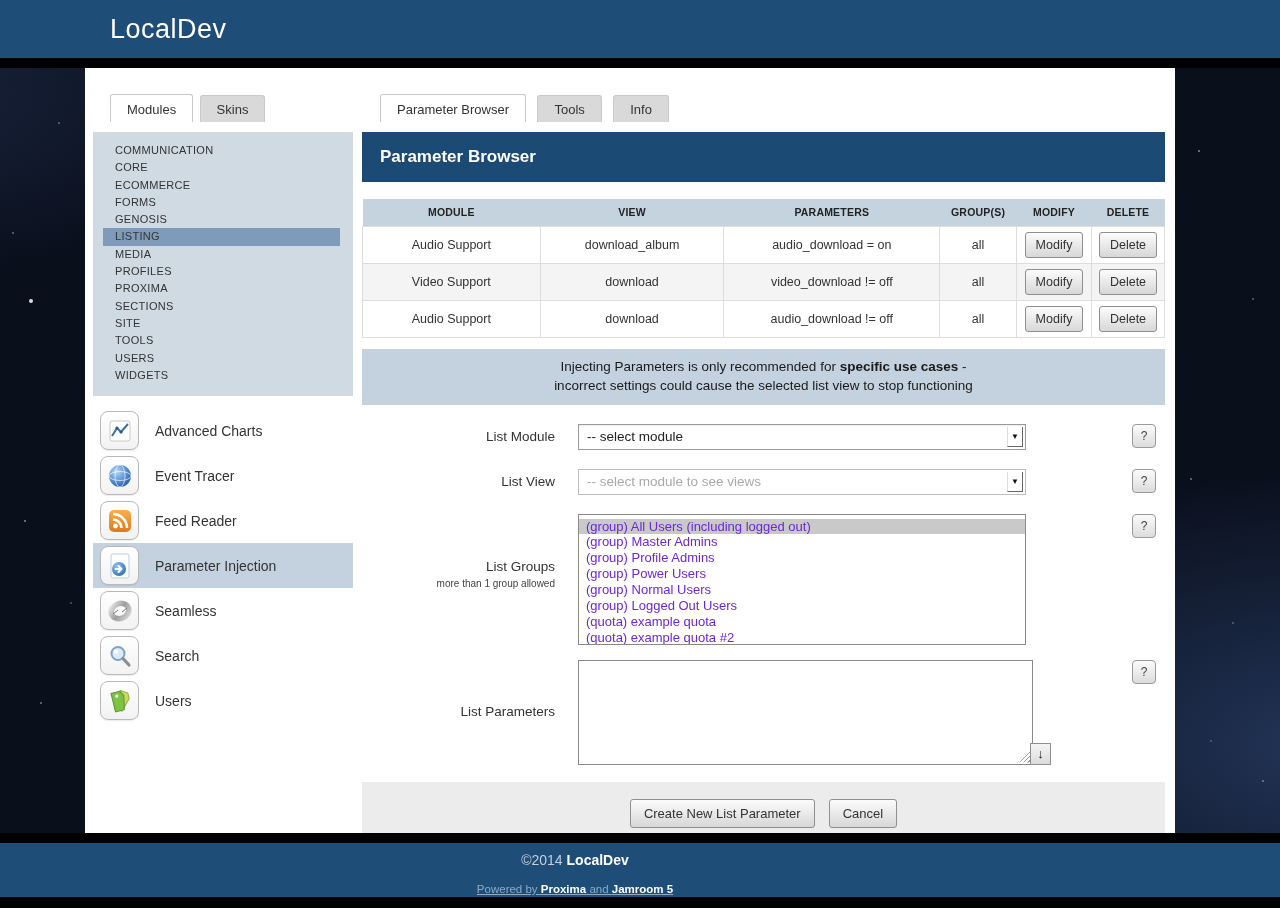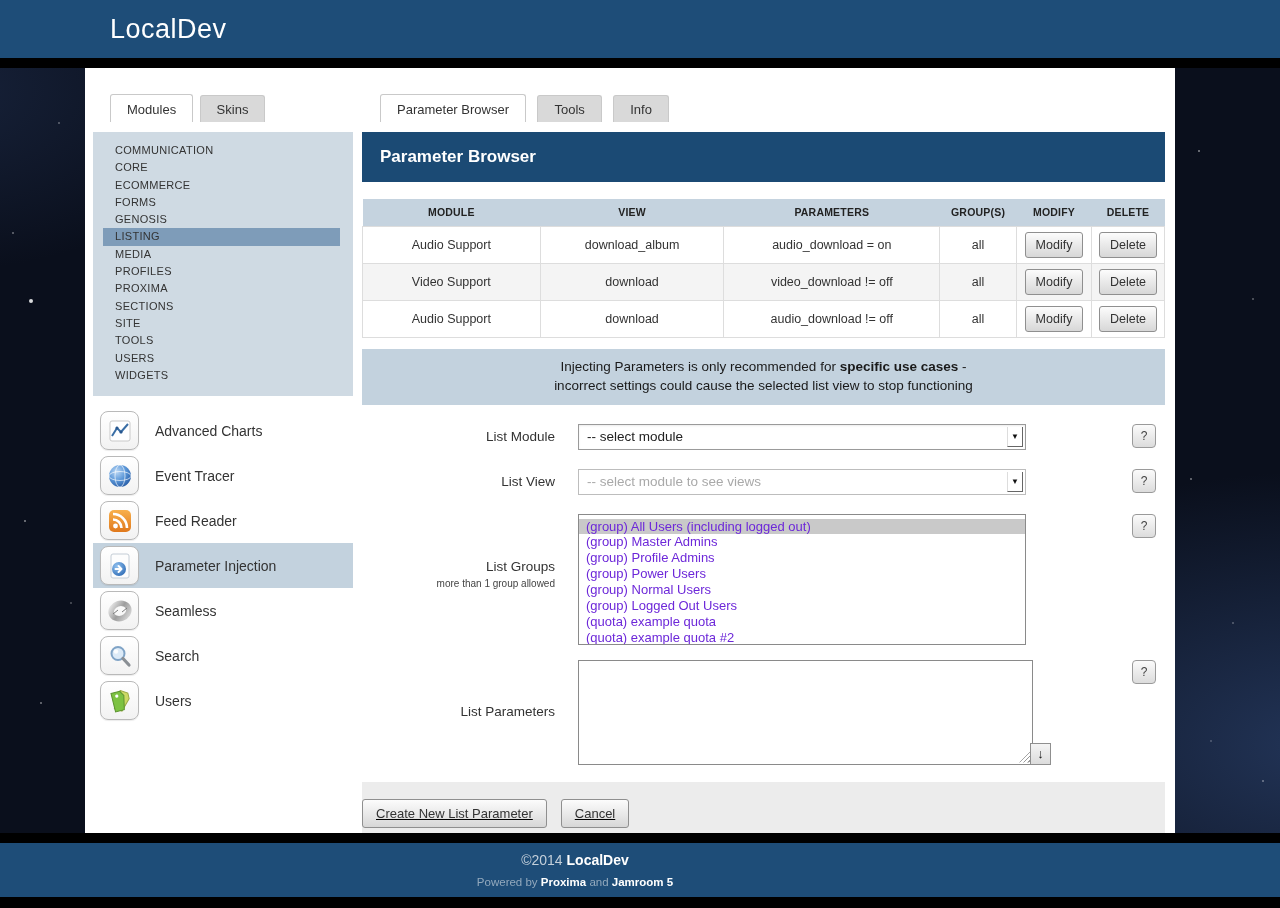--- a/index.html
+++ b/index.html
@@ -102,28 +102,28 @@
   .tawrap { position:relative; }
   textarea.ta { width:455px; height:105px; border:1px solid #8a8a8a; resize:none;
     font-family:"Liberation Sans",sans-serif; font-size:13px; padding:6px; display:block; }
   .ta-grip { position:absolute; right:2px; bottom:2px; width:12px; height:12px;
     background:repeating-linear-gradient(135deg, transparent 0 2px, #999 2px 3px);
     clip-path:polygon(100% 0, 100% 100%, 0 100%); pointer-events:none; }
   .expandbtn { position:absolute; left:460px; bottom:0; width:21px; height:22px;
     background:linear-gradient(#f4f4f4,#dcdcdc); border:1px solid #8f8f8f;
     font-size:13px; color:#111; cursor:pointer; padding:0; }
   .actionbar { margin-top:17px; height:63px; background:#ececec; display:flex;
-    align-items:center; gap:14px;text-decoration:underline; }
+    align-items:center; justify-content:center; gap:14px; }
   .actionbar .btn { padding:6px 13px; font-size:13px; }
   
   .footer { position:relative; z-index:2; height:54px; background:#1e4d78;
     text-align:center; padding:9px 130px 0 0; }
   .f1 { font-size:14px; color:#c3cfda; }
   .f1 b { color:#fff; }
-  .f2 { font-size:11.5px; color:#93a9bd; margin-top:8px; }
+  .f2 { font-size:11.5px; color:#93a9bd; margin-top:15px;text-decoration:underline; }
   .f2 b { color:#fff; }
   svg { display:block; }
 </style>
 </head>
 <body>
 
 <div class="stars">
     <i></i>
   </div>
 

